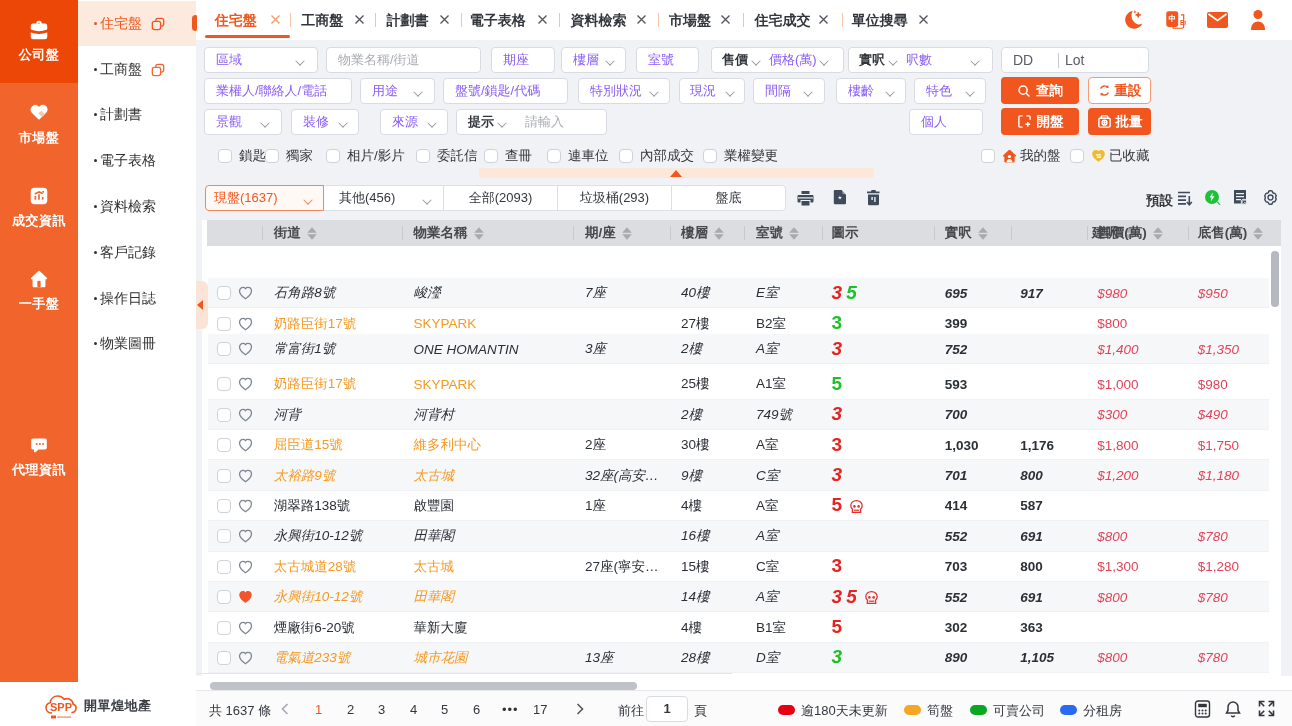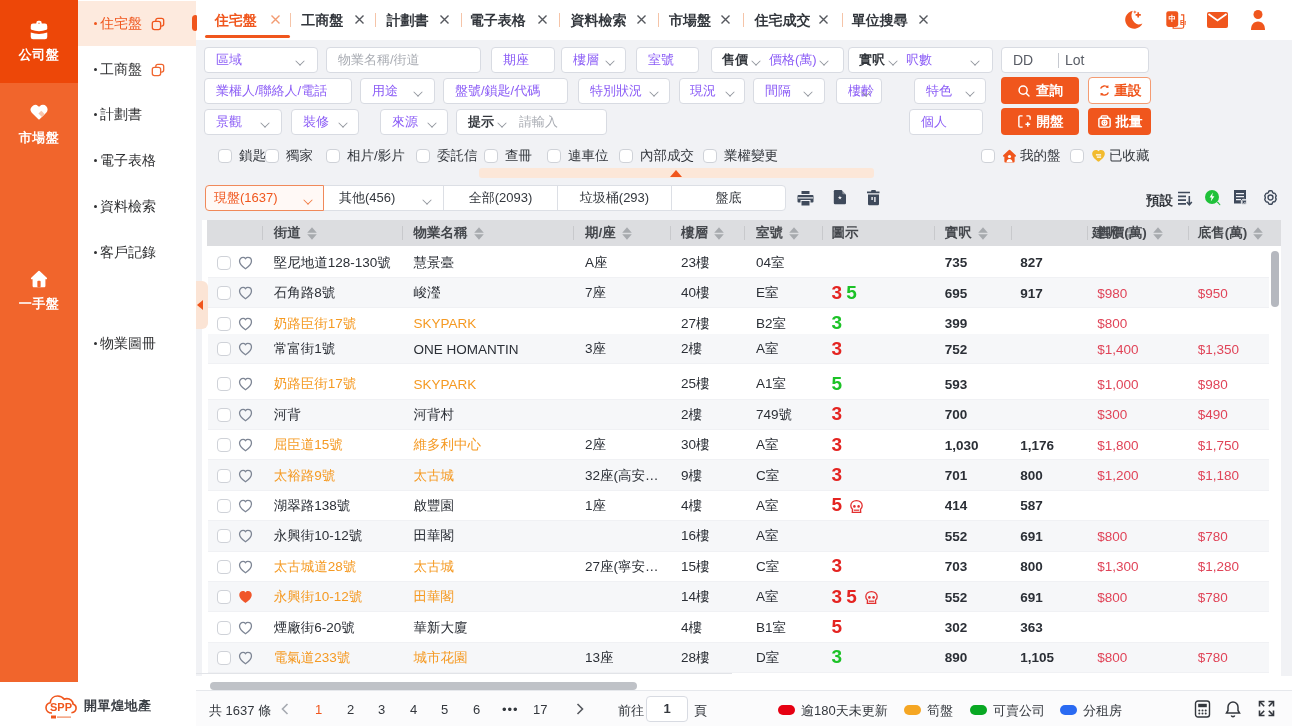--- a/index.html
+++ b/index.html
@@ -42,21 +42,21 @@
 
 
 .seg { position:absolute; top:185px; height:26px; background:#fff; border:1px solid #DCDFE5; display:flex; align-items:center; justify-content:center; font-size:13px; color:#33373D; }
 .seg.on { border:1px solid #F0895A; color:#F0561D; border-radius:4px 0 0 4px; background:#FFF9F6; z-index:2; }
 
 
 #tbl { left:6px; top:220px; width:1079px; height:456px; background:#fff; overflow:hidden; }
 #tblin { position:absolute; left:6px; top:0; width:1060px; height:464px; }
 .hd { position:absolute; top:0; height:26.4px; background:#DCDDE0; display:flex; align-items:center; font-size:13.5px; font-weight:bold; color:#45484D; white-space:nowrap; }
 .row { position:absolute; width:1060.5px; height:30.4px; box-shadow:0 -1px 0 #F0F1F4 inset; }
-.row.alt { background:#F6F7F9; }
+.row.alt { background:#F6F7F9;font-style:italic; }
 .cell { position:absolute; top:0; height:30.4px; display:flex; align-items:center; font-size:13.5px; color:#2B2F36; white-space:nowrap; }
 .cell.org { color:#F59A23; } .cell.sq { font-weight:bold; } .cell.price { font-weight:500; }
 .num { font-weight:bold; font-size:19px; letter-spacing:1px; margin-top:-1px; }
 .price { color:#E04458; }
 .heart { width:15px; height:14px; }
 
 
 #footer { left:196px; top:690px; width:1096px; height:36px; background:#FBFBFC; border-top:1px solid #E6E8EC; display:flex; align-items:center; font-size:13px; color:#33373D; }
 </style>
 </head>
@@ -69,26 +69,50 @@
         </svg></div>
     <div class="lb">公司盤</div>
   </div>
   <div class="blk" style="top:83px">
     <div class="ic"><svg viewBox="0 0 24 24" width="22" height="22">
           <path fill="#fff" d="M11.2 4.6a5 5 0 0 0-7.1 7l7.2 7.3c.4.4 1 .4 1.4 0l7.2-7.2a5 5 0 0 0-7.1-7.1l-.7.7-.9-.7z"></path>
           <path fill="#F8C6AE" d="M14.5 9.5l3.8 3.8-3.1 3.1-3.8-3.8z"></path>
         </svg></div>
     <div class="lb">市場盤</div>
   </div>
+  <div class="blk" style="top:166px">
+    <div class="ic"><svg viewBox="0 0 24 24" width="22" height="22">
+          <rect x="3" y="3" width="18" height="18" rx="4" fill="#fff"></rect>
+          <g stroke="#F1652C" stroke-width="1.8" fill="none">
+            <path d="M8 16v-4"></path>
+            <path d="M12 16v-6"></path>
+            <path d="M16 16v-3"></path>
+            <path d="M8 9.5l4-2 3.5 1.5" stroke-linecap="round"></path>
+          </g>
+          <path fill="#F1652C" d="M15 7.2l2.6-.8-.5 2.7z"></path>
+        </svg></div>
+    <div class="lb">成交資訊</div>
+  </div>
   <div class="blk" style="top:249px">
     <div class="ic"><svg viewBox="0 0 24 24" width="22" height="22" fill="#fff">
           <path d="M11.3 3.3a1 1 0 0 1 1.4 0l7.8 7.2c.7.6.2 1.7-.7 1.7H19v7.3c0 .8-.7 1.5-1.5 1.5h-11c-.8 0-1.5-.7-1.5-1.5v-7.3H4.2c-.9 0-1.4-1.1-.7-1.7l7.8-7.2z"></path>
           <rect x="10.2" y="14" width="3.6" height="7" rx="1" fill="#F1652C"></rect>
         </svg></div>
     <div class="lb">一手盤</div>
+  </div>
+  <div class="blk" style="top:415px">
+    <div class="ic"><svg viewBox="0 0 24 24" width="22" height="22">
+          <path fill="#fff" d="M4 4h13a2 2 0 0 1 2 2v8a2 2 0 0 1-2 2h-7l-3.4 2.8c-.6.5-1.6.1-1.6-.8V16H4a2 2 0 0 1-2-2V6a2 2 0 0 1 2-2z" transform="translate(1.5,1)"></path>
+          <g fill="#F1652C">
+            <circle cx="9.5" cy="11" r="1.1"></circle>
+            <circle cx="13" cy="11" r="1.1"></circle>
+            <circle cx="16.5" cy="11" r="1.1"></circle>
+          </g>
+        </svg></div>
+    <div class="lb">代理資訊</div>
   </div>
 </div>
 <div class="abs" id="rail2">
   <div class="mi on" style="top:1px">
       <span class="dot"></span>
       <span>住宅盤</span>
     <svg style="margin-left:9px" viewBox="0 0 16 16" width="14" height="14" fill="none" stroke="#F0561D" stroke-width="1.5">
         <rect x="1.5" y="5" width="9.5" height="9.5" rx="2.4"></rect>
         <path d="M5.5 4.5v-.6a2.4 2.4 0 0 1 2.4-2.4h4.2a2.4 2.4 0 0 1 2.4 2.4v4.2a2.4 2.4 0 0 1-2.4 2.4h-.6"></path>
       </svg>
@@ -109,20 +133,24 @@
       <span class="dot"></span>
       <span>電子表格</span>
     </div>
   <div class="mi" style="top:184px">
       <span class="dot"></span>
       <span>資料檢索</span>
     </div>
   <div class="mi" style="top:230px">
       <span class="dot"></span>
       <span>客戶記錄</span>
+    </div>
+  <div class="mi" style="top:276px">
+      <span class="dot"></span>
+      <span>操作日誌</span>
     </div>
   <div class="mi" style="top:321px">
       <span class="dot"></span>
       <span>物業圖冊</span>
     </div>
 </div>
 <div class="abs" id="railfoot">
   <svg class="abs" style="left:44px;top:9px" width="34" height="28" viewBox="0 0 34 28">
       <path d="M8 22c-3.5 0-6-2.2-6-5.2 0-2.6 1.8-4.6 4.3-5.1C6.6 7.6 9.8 5 13.7 5c2.7 0 5 1.2 6.5 3.2.8-.4 1.7-.6 2.7-.6 3.3 0 6 2.4 6.1 5.5 1.9.5 3.1 2 3.1 4 0 2.4-2 4.4-4.7 4.7" fill="none" stroke="#F0561D" stroke-width="1.6"></path>
       <text x="17" y="19.5" font-size="11" font-weight="bold" text-anchor="middle" fill="#F0561D" font-family="Liberation Sans">SPP</text>
@@ -248,21 +276,21 @@
         <span class="chev" style="position:absolute;right:10px;"></span>
       </div>
     <div class="inp" style="left:483px;top:38px;width:66px;padding-left:10px;">
         <span class="lab">現況</span>
         <span class="chev" style="position:absolute;right:9px;"></span>
       </div>
     <div class="inp" style="left:557px;top:38px;width:72px;padding-left:11px;">
         <span class="lab">間隔</span>
         <span class="chev" style="position:absolute;right:11px;"></span>
       </div>
-    <div class="inp" style="left:640px;top:38px;width:46px;padding-left:11px;">
+    <div class="inp" style="left:640px;top:38px;width:70px;padding-left:11px;">
         <span class="lab">樓齡</span>
         <span class="chev" style="position:absolute;right:10px;"></span>
       </div>
     <div class="inp" style="left:718px;top:38px;width:72px;padding-left:11px;">
         <span class="lab">特色</span>
         <span class="chev" style="position:absolute;right:10px;"></span>
       </div>
     <div class="btn solid" style="left:805px;top:37px;width:78px;"><svg width="14" height="14" viewBox="0 0 16 16" style="margin-right:5px">
           <circle cx="7" cy="7" r="4.6" fill="none" stroke="#fff" stroke-width="1.7"></circle>
           <path d="M10.5 10.5l3.2 3.2" stroke="#fff" stroke-width="1.7" stroke-linecap="round"></path>
@@ -282,21 +310,21 @@
         <span class="lab">裝修</span>
         <span class="chev" style="position:absolute;right:10px;"></span>
       </div>
     <div class="inp" style="left:184px;top:69px;width:68px;padding-left:11px;">
         <span class="lab">來源</span>
         <span class="chev" style="position:absolute;right:10px;"></span>
       </div>
     <div class="inp" style="left:260px;top:69px;width:151px;padding-left:11px;">
         <span class="lab bb">提示</span>
         <span class="chev" style="margin-left:4px;"></span>
-        <span class="ph" style="margin-left:12px;">請輸入</span>
+        <span class="ph" style="margin-left:18px;">請輸入</span>
       </div>
     <div class="inp" style="left:713px;top:69px;width:74px;padding-left:11px;">
         <span class="lab">個人</span>
       </div>
     <div class="btn solid" style="left:805px;top:68px;width:78px;"><svg width="15" height="15" viewBox="0 0 16 16" style="margin-right:5px" fill="none" stroke="#fff" stroke-width="1.5">
           <path d="M6 2H3.2A1.2 1.2 0 0 0 2 3.2v9.6A1.2 1.2 0 0 0 3.2 14H6M10 2h2.8A1.2 1.2 0 0 1 14 3.2V6"></path>
           <path d="M11.5 8.5v5M9 11h5"></path>
         </svg>開盤</div>
     <div class="btn solid" style="left:892px;top:68px;width:63px;"><svg width="15" height="15" viewBox="0 0 16 16" style="margin-right:4px" fill="none" stroke="#fff" stroke-width="1.5">
           <path d="M4.5 4.5V3a1 1 0 0 1 1-1h5a1 1 0 0 1 1 1v1.5"></path>
@@ -420,37 +448,20 @@
         <div style="position:absolute;top:6px;left:54px;width:1px;height:14px;background:#C8C9CC"></div>
         <div style="position:absolute;top:6px;left:194px;width:1px;height:14px;background:#C8C9CC"></div>
         <div style="position:absolute;top:6px;left:365px;width:1px;height:14px;background:#C8C9CC"></div>
         <div style="position:absolute;top:6px;left:461.5px;width:1px;height:14px;background:#C8C9CC"></div>
         <div style="position:absolute;top:6px;left:536px;width:1px;height:14px;background:#C8C9CC"></div>
         <div style="position:absolute;top:6px;left:614px;width:1px;height:14px;background:#C8C9CC"></div>
         <div style="position:absolute;top:6px;left:726px;width:1px;height:14px;background:#C8C9CC"></div>
         <div style="position:absolute;top:6px;left:803px;width:1px;height:14px;background:#C8C9CC"></div>
         <div style="position:absolute;top:6px;left:879px;width:1px;height:14px;background:#C8C9CC"></div>
         <div style="position:absolute;top:6px;left:980px;width:1px;height:14px;background:#C8C9CC"></div>
-        <div class="row" style="top:27.6px">
-          <span class="cell" style="left:8.5px">
-            <span class="ck" style="margin:0"></span>
-          </span>
-          <span class="cell" style="left:30px">
-            <svg class="heart" viewBox="0 0 16 15">
-              <path d="M8 13.6S1.6 9.7 1.6 5.4C1.6 3.2 3.3 1.5 5.4 1.5c1 0 2 .5 2.6 1.3.6-.8 1.6-1.3 2.6-1.3 2.1 0 3.8 1.7 3.8 3.9 0 4.3-6.4 8.2-6.4 8.2z" fill="none" stroke="#7E8695" stroke-width="1.4"></path>
-            </svg>
-          </span>
-          <span class="cell" style="left:65.7px">堅尼地道128-130號</span>
-          <span class="cell" style="left:205.6px">慧景臺</span>
-          <span class="cell" style="left:377px">A座</span>
-          <span class="cell" style="left:473px">23樓</span>
-          <span class="cell" style="left:548px">04室</span>
-          <span class="cell sq" style="left:736.7px">735</span>
-          <span class="cell sq" style="left:812.3px">827</span>
-        </div>
         <div class="row alt" style="top:58.0px">
           <span class="cell" style="left:8.5px">
             <span class="ck" style="margin:0"></span>
           </span>
           <span class="cell" style="left:30px">
             <svg class="heart" viewBox="0 0 16 15">
               <path d="M8 13.6S1.6 9.7 1.6 5.4C1.6 3.2 3.3 1.5 5.4 1.5c1 0 2 .5 2.6 1.3.6-.8 1.6-1.3 2.6-1.3 2.1 0 3.8 1.7 3.8 3.9 0 4.3-6.4 8.2-6.4 8.2z" fill="none" stroke="#7E8695" stroke-width="1.4"></path>
             </svg>
           </span>
           <span class="cell" style="left:65.7px">石角路8號</span>

